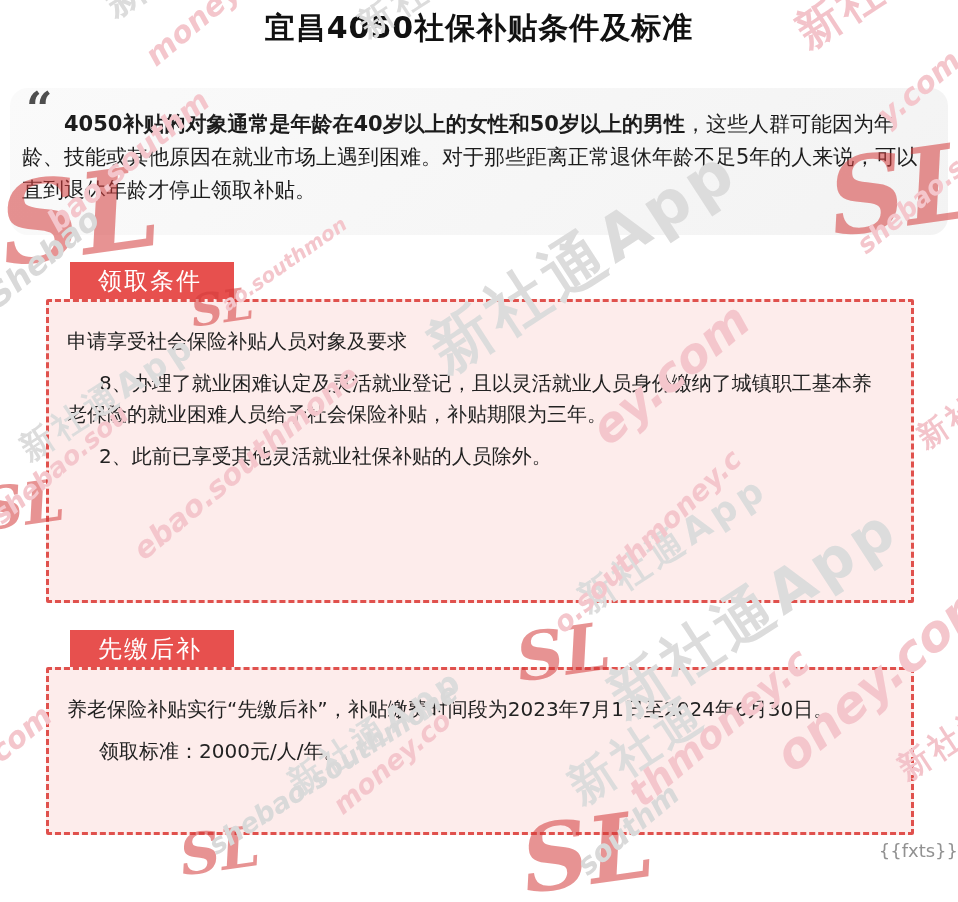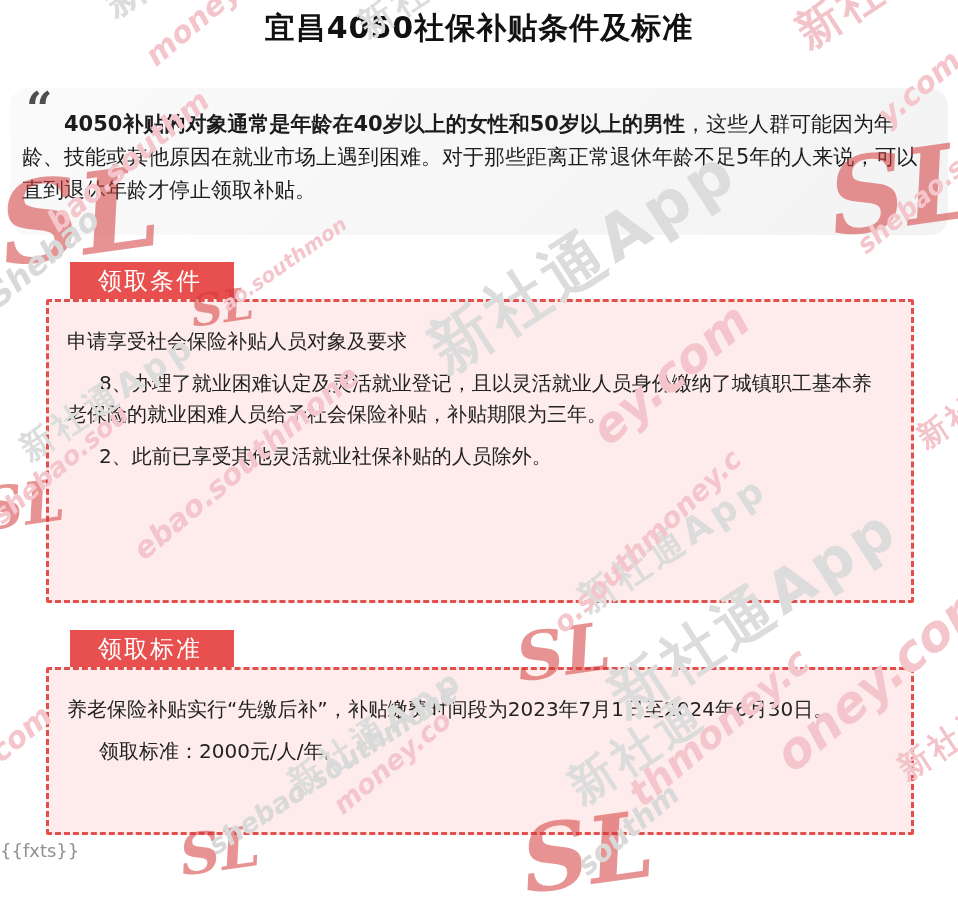--- a/index.html
+++ b/index.html
@@ -61,21 +61,21 @@
     padding:24px 20px 16px 18px;
   }
   .box-1{top:299px;height:304px;}
   .box-2{top:667px;height:168px;}
   .dashed-box p{margin:0 0 11px 0;font-size:20px;line-height:31px;color:#222;}
   .dashed-box p.ind{text-indent:1.6em;}
 
   
   .footer-note{
     position:absolute;top:840px;left:0;width:100%;
-    text-align:left;font-size:18px;color:#919191;
+    text-align:right;font-size:18px;color:#919191;
   }
 </style>
 </head>
 <body>
 
 <div class="page">
 
   <div class="watermark-layer">
       <span class="wm wm-cn" style="left: 95px; top: -12px; font-size: 42px; transform: rotate(-33deg);">新社通App</span>
       <span class="wm wm-url" style="left: 140px; top: 48px; font-size: 30px; transform: rotate(-40deg);">money.com</span>
@@ -124,21 +124,21 @@
     <span>领取条件</span>
   </div>
 
   <div class="dashed-box box-1">
     <p>申请享受社会保险补贴人员对象及要求</p>
     <p class="ind">8、办理了就业困难认定及灵活就业登记，且以灵活就业人员身份缴纳了城镇职工基本养老保险的就业困难人员给予社会保险补贴，补贴期限为三年。</p>
     <p class="ind">2、此前已享受其他灵活就业社保补贴的人员除外。</p>
   </div>
 
   <div class="section-label label-2">
-    <span>领取标准</span>
+    <span>先缴后补</span>
   </div>
 
   <div class="dashed-box box-2">
     <p>养老保险补贴实行“先缴后补”，补贴缴费时间段为2023年7月1日至2024年6月30日。</p>
     <p class="ind">领取标准：2000元/人/年。</p>
   </div>
 
   <div class="footer-note">{{fxts}}</div>
 
 </div>

